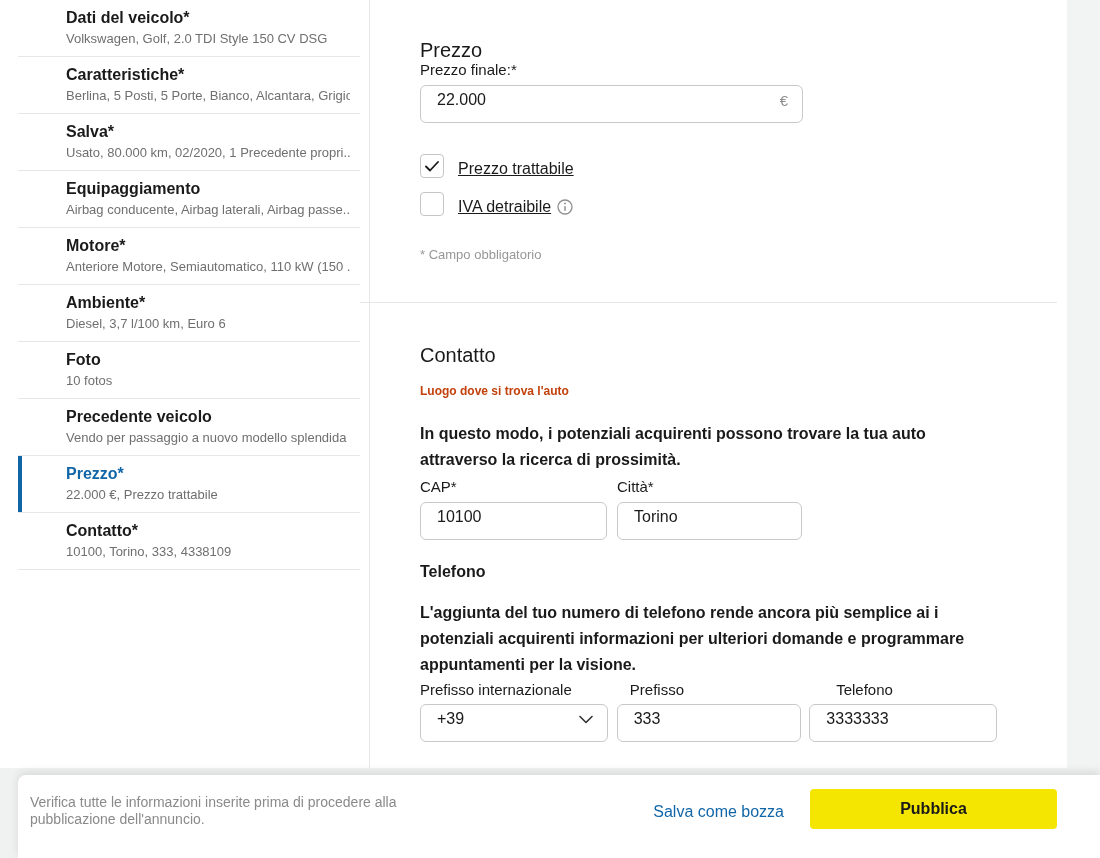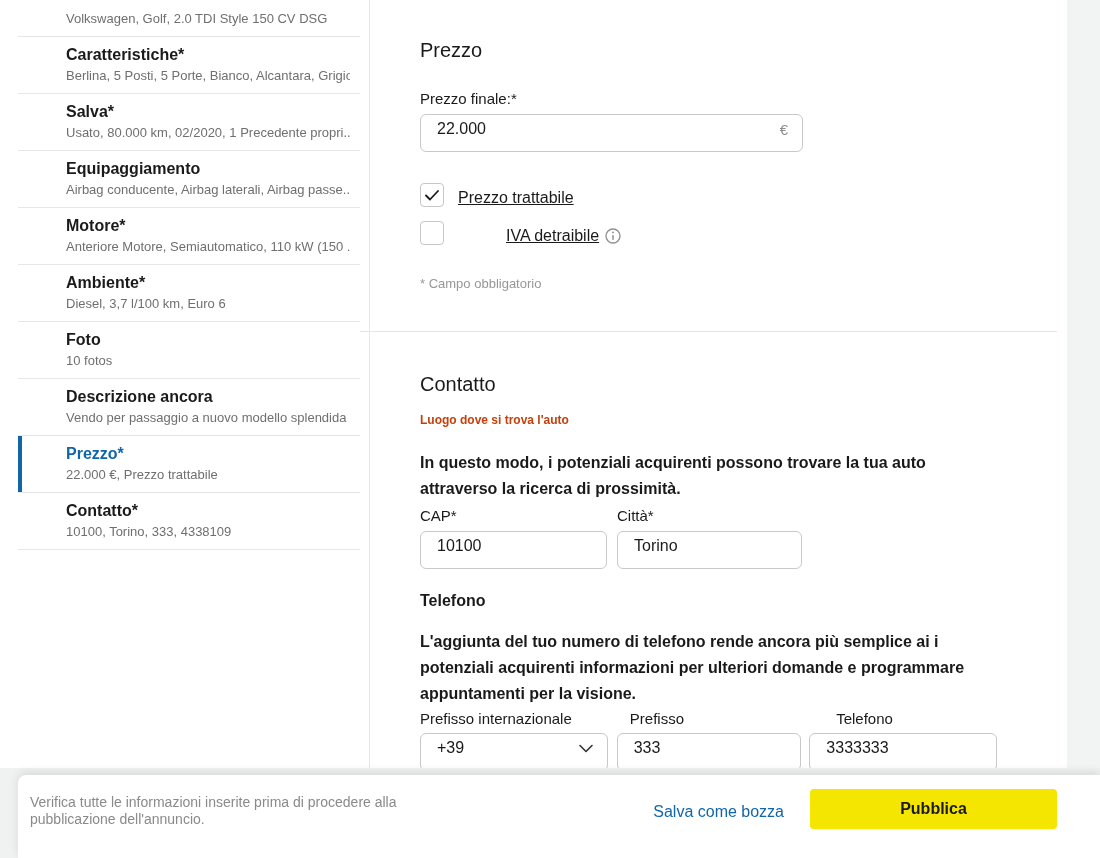--- a/index.html
+++ b/index.html
@@ -19,29 +19,29 @@
   .v-divider { position:absolute; left:369px; top:0; width:1px; height:768px; background:#e7e7e7; }
   .right-bg { position:absolute; left:1067px; right:0; top:0; height:775px; background:#f2f3f3; }
 
   
   .main { position:absolute; left:360px; top:0; width:697px; }
   .section { padding:0 60px; }
   .h2 { font-size:20px; line-height:24px; font-weight:normal; color:#1a1a1a; }
   .h2.prezzo { margin-top:38px; }
   .h2.contatto { margin-top:40px; }
   .field-label { font-size:15px; line-height:15px; color:#1a1a1a; }
-  .mt-label { margin-top:29px; }
+  .mt-label { }
   .inputbox { display:flex; align-items:center; justify-content:space-between; height:38px; border:1px solid #c9c9c9; border-radius:6px; background:#fff; padding:0 14px 8px 16px; font-size:16px; color:#1a1a1a; }
   .inputbox input { border:none; outline:none; font:inherit; color:inherit; width:100%; background:transparent; }
   .price-input { width:383px; margin-top:8px; }
   .suffix { color:#8c8c8c; font-size:15px; margin-left:8px; }
 
   .check-row { display:flex; align-items:flex-end; margin-left:0;text-decoration:underline; }
   .check-row.first { margin-top:31px; }
-  .check-row.second { margin-top:14px;gap:48px; }
+  .check-row.second { margin-top:14px; }
   .checkbox { width:24px; height:24px; border:1px solid #c6c6c6; border-radius:4px; background:#fff; display:flex; align-items:center; justify-content:center; flex:0 0 auto; cursor:pointer; }
   .checkbox svg { display:block; }
   .check-label { font-size:16px; color:#1a1a1a; margin-left:14px; }
   .info-icon { display:inline-block; vertical-align:-3px; margin-left:6px; }
 
   .required-note { margin-top:32px; font-size:13px; line-height:13px; color:#979797; }
 
   .card-divider { height:1px; background:#e7e7e7; margin-top:41px; }
 
   .bold-line { font-size:12px; line-height:16px; font-weight:bold; color:#c2410c; margin-top:16px; }
@@ -70,20 +70,21 @@
   .draft-link { font-size:16px; line-height:20px; color:#1166a8; margin-top:13px; margin-right:26px; white-space:nowrap; cursor:pointer; text-decoration:none; }
   .publish-btn { width:247px; height:40px; background:#f4e600; border:none; border-radius:4px; font-family:inherit; font-size:16px; font-weight:bold; color:#1a1a1a; cursor:pointer; flex:0 0 auto; }
 </style>
 </head>
 <body>
 
 <div class="viewport">
 
   <nav class="sidebar">
     <div class="side-item">
+      <div class="si-title">Dati del veicolo*</div>
       <div class="si-sub">Volkswagen, Golf, 2.0 TDI Style 150 CV DSG</div>
     </div>
     <div class="side-item">
       <div class="si-title">Caratteristiche*</div>
       <div class="si-sub">Berlina, 5 Posti, 5 Porte, Bianco, Alcantara, Grigio</div>
     </div>
     <div class="side-item">
       <div class="si-title">Salva*</div>
       <div class="si-sub">Usato, 80.000 km, 02/2020, 1 Precedente propri...</div>
     </div>
@@ -97,21 +98,21 @@
     </div>
     <div class="side-item">
       <div class="si-title">Ambiente*</div>
       <div class="si-sub">Diesel, 3,7 l/100 km, Euro 6</div>
     </div>
     <div class="side-item">
       <div class="si-title">Foto</div>
       <div class="si-sub">10 fotos</div>
     </div>
     <div class="side-item">
-      <div class="si-title">Descrizione ancora</div>
+      <div class="si-title">Precedente veicolo</div>
       <div class="si-sub">Vendo per passaggio a nuovo modello splendida ...</div>
     </div>
     <div class="side-item active">
       <div class="si-title">Prezzo*</div>
       <div class="si-sub">22.000 €, Prezzo trattabile</div>
     </div>
     <div class="side-item">
       <div class="si-title">Contatto*</div>
       <div class="si-sub">10100, Torino, 333, 4338109</div>
     </div>

